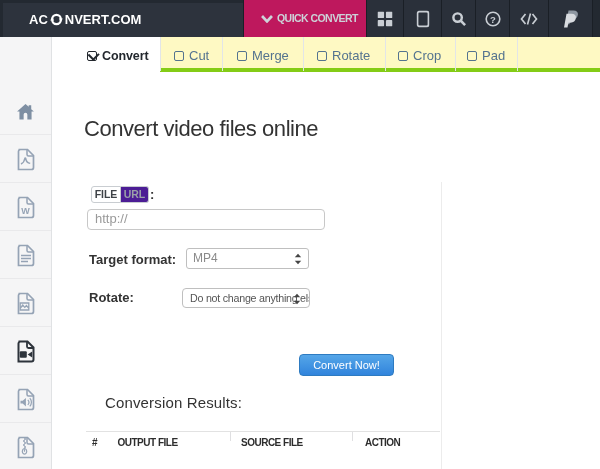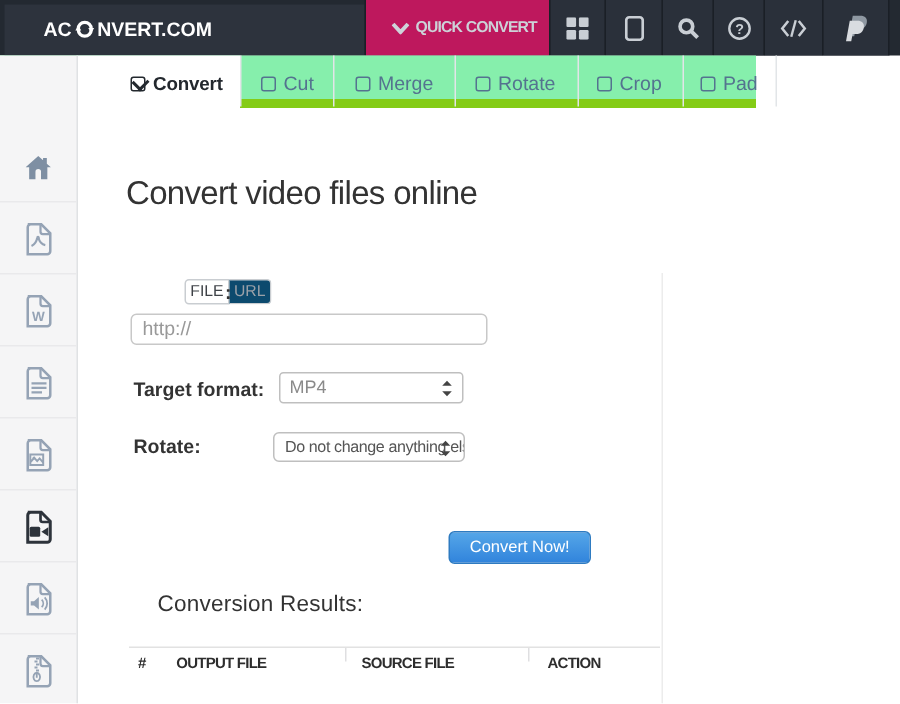--- a/index.html
+++ b/index.html
@@ -9,40 +9,40 @@
 
 #nav { position:absolute; left:0; top:0; width:600px; height:37px; background:#232931; }
 #nav .sep { position:absolute; top:0; width:1px; height:37px; background:#1a1f26; }
 #logo { position:absolute; left:3px; top:3px; width:240px; height:34px; background:#2d333d; color:#fff; font-size:13px; font-weight:bold; letter-spacing:0px; line-height:34px; }
 #logo .txt { position:absolute; left:26px; top:0; }
 #qc { position:absolute; left:244px; top:0; width:122px; height:37px; background:#be185d; color:#cdd2d8; font-size:10.5px; font-weight:bold; letter-spacing:-0.55px; line-height:37px; white-space:nowrap; }
 .navcell { position:absolute; top:0; height:37px; background:#2a303a; }
 .navcell svg { position:absolute; top:50%; left:50%; transform:translate(-50%,-50%); }
 
 
-#tabs { position:absolute; left:0; top:37px; width:504px; height:35px; background:#86efac; border-bottom:6px solid #84cc16; }
+#tabs { position:absolute; left:0; top:37px; width:600px; height:35px; background:#fef9c3; border-bottom:4px solid #84cc16; }
 #tabs .vsep { position:absolute; top:0; width:1px; height:34px; background:#e2e5e8; }
 #tab-active { position:absolute; left:52px; top:0; width:108px; height:35px; background:#fff; }
 .tabtxt { position:absolute; top:2px; height:34px; line-height:34px; font-size:13px; color:#54738f; white-space:nowrap; }
 .tabtxt .cb { display:inline-block; width:10px; height:10px; border:1.5px solid currentColor; border-radius:2px; vertical-align:-1px; margin-right:5px; position:relative; }
 #t-convert { color:#23282e; font-weight:bold; font-size:12.5px; letter-spacing:-0.1px; }
 #t-convert .cb { border-color:#23282e; }
 #t-convert .cb:after { content:""; position:absolute; left:0.5px; top:-1.5px; width:7px; height:5.5px; border-left:2px solid #23282e; border-bottom:2px solid #23282e; transform:rotate(-45deg); }
 
 
 #side { position:absolute; left:0; top:37px; width:52px; height:432px; background:#f5f5f6; border-right:1px solid #e0e2e4; }
 #side .hsep { position:absolute; left:0; width:51px; height:1px; background:#e9e9eb; }
 #side .icon { position:absolute; left:0; width:51px; text-align:center; }
 #side svg { display:inline-block; }
 
 
 #h1 { position:absolute; left:84px; top:116px; font-size:22px; color:#333; letter-spacing:-0.45px; }
-#grp { position:absolute; left:91px; top:186px; height:29px; font-size:10.5px; font-weight:normal; display:flex;margin-left:32px; }
+#grp { position:absolute; left:91px; top:186px; height:29px; font-size:10.5px; font-weight:bold; display:flex; }
 #grp .b1 { display:block; width:30px; height:17px; line-height:15px; text-align:center; background:#fff; border:1px solid #c9cdd1; border-radius:3px 0 0 3px; color:#3e4247; }
-#grp .b2 { display:block; width:28px; height:17px; line-height:15px; text-align:center; background:#0c4a6e; border:1px solid #c9cdd1; border-left:none; border-radius:0 3px 3px 0; color:#9aa0a8; }
+#grp .b2 { display:block; width:28px; height:17px; line-height:15px; text-align:center; background:#4c1d95; border:1px solid #c9cdd1; border-left:none; border-radius:0 3px 3px 0; color:#9aa0a8; }
 #colon { position:absolute; left:150px; top:187px; font-size:13px; font-weight:bold; color:#333; }
 #url { position:absolute; left:87px; top:209px; width:238px; height:21px; border:1px solid #c8c8c8; border-radius:4px; background:#fff; color:#999; font-size:13px; line-height:17px; padding-left:7px; }
 .lbl { position:absolute; left:89px; font-size:13px; font-weight:bold; color:#333; }
 .sel { position:absolute; background:#fff; border:1px solid #bfbfbf; border-radius:3px; font-size:12px; color:#8a8a8a; }
 #sel1 { left:186px; top:248px; width:123px; height:21px; line-height:18px; padding-left:6px; }
 #sel2 { left:182px; top:288px; width:128px; height:20px; line-height:18px; padding-left:7px; color:#555; border-radius:4px; overflow:hidden; white-space:nowrap; font-size:10.7px; letter-spacing:-0.25px; }
 .spin { position:absolute; top:4px; }
 #btn { position:absolute; left:299px; top:354px; width:95px; height:22px; background:linear-gradient(#55a6e8,#3184dc); border:1px solid #2e7bc1; border-radius:4px; color:#fff; font-size:11px; text-align:center; line-height:20px; }
 #cres { position:absolute; left:85px; top:394px; font-size:15px; color:#333; letter-spacing:0.15px;margin-left:20px; }
 #tbl { position:absolute; left:86px; top:431px; width:354px; height:38px; border-top:1px solid #e2e2e2; }

